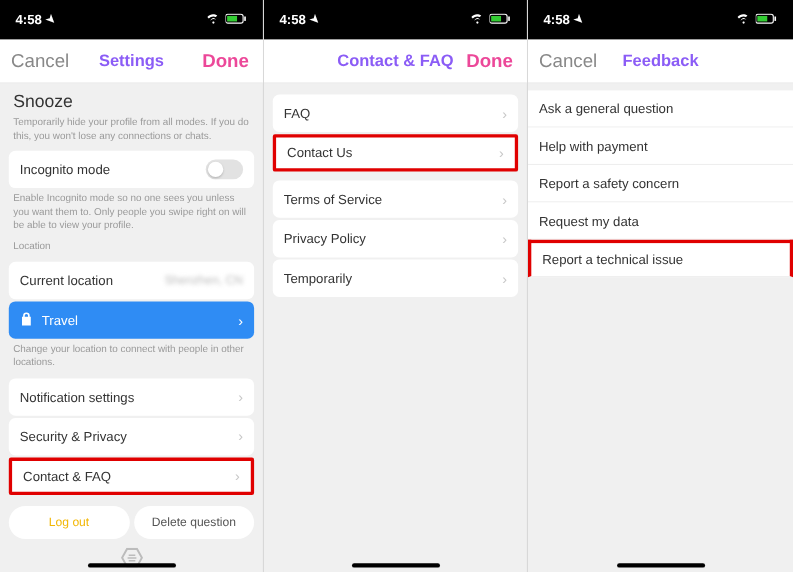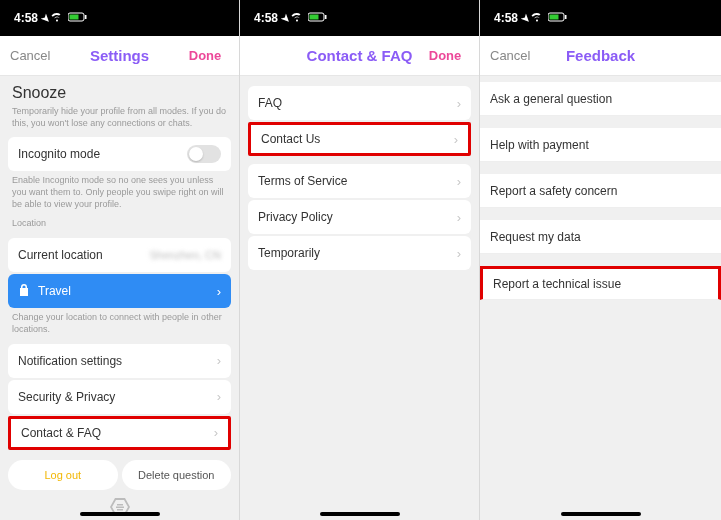--- a/index.html
+++ b/index.html
@@ -1,25 +1,25 @@
 <!DOCTYPE html>
 <html><head>
 <meta charset="utf-8">
 <style>
   * { box-sizing: border-box; margin: 0; padding: 0; font-family: -apple-system, BlinkMacSystemFont, "Helvetica Neue", sans-serif; }
   body { background: #fff; width: 721px; height: 520px; overflow: hidden; }
   .screens { display: flex; width: 721px; height: 520px; }
   .screen { width: 240px; height: 520px; background: #f0f0f0; position: relative; display: flex; flex-direction: column; border-right: 1px solid #d8d8d8; }
   .screen:last-child { border-right: none; width: 241px; }
-  .status-bar { height: 36px; background: #000; color: #fff; display: flex; align-items: center; padding: 0 14px; font-size: 12px; font-weight: 600; }
+  .status-bar { height: 36px; background: #000; color: #fff; display: flex; align-items: center; justify-content: space-between; padding: 0 14px; font-size: 12px; font-weight: 600; }
   .status-left { display: flex; align-items: center; gap: 4px; }
   .status-right { display: flex; align-items: center; gap: 4px; }
   .nav-icon { display: inline-block; transform: rotate(45deg); font-size: 10px; }
   .header { height: 40px; background: #fff; display: flex; align-items: center; justify-content: space-between; padding: 0 10px; border-bottom: 1px solid #e6e6e6; }
-  .header-left, .header-right { width: 48px; font-size: 13px; }
+  .header-left, .header-right { width: 48px; font-size: 17px; }
   .header-left { color: #888; text-align: left; }
   .header-right { color: #ec4899; font-weight: 700; text-align: center; }
   .header-title { font-size: 15px; font-weight: 600; color: #8b5cf6; }
   .content { flex: 1; overflow: hidden; padding: 4px 8px 0 8px; }
   .section-label { font-size: 16px; font-weight: 500; color: #333; padding: 4px 4px 2px; }
   .section-desc { font-size: 9px; color: #9a9a9a; line-height: 1.3; padding: 2px 4px 8px; }
   .row { background: #fff; border-radius: 6px; height: 34px; display: flex; align-items: center; justify-content: space-between; padding: 0 10px; font-size: 12px; color: #333; margin-bottom: 2px; position: relative; }
   .row-group { margin-bottom: 8px; }
   .row .chev { color: #c8c8c8; font-size: 13px; }
   .row-blue { background: #2f8cf4; color: #fff; }
@@ -31,21 +31,21 @@
   .blurred { filter: blur(2px); color: #bbb; font-size: 11px; }
   .btn-row { display: flex; gap: 4px; margin: 10px 0 8px; }
   .btn { flex: 1; height: 30px; border-radius: 15px; background: #fff; display: flex; align-items: center; justify-content: center; font-size: 11px; font-weight: 500; }
   .btn-logout { color: #f2b705; }
   .btn-delete { color: #555; }
   .brand { text-align: center; color: #a8a8a8; margin-top: 6px; }
   .brand-logo svg { display: block; margin: 0 auto; }
   .brand-name { font-size: 12px; margin-top: 2px; }
   .highlight { border: 3px solid #e00000; border-radius: 2px; }
   .home-ind { position: absolute; bottom: 4px; left: 50%; transform: translateX(-50%); width: 80px; height: 4px; background: #000; border-radius: 2px; }
-  .screen3-list .row { border-radius: 0; margin-bottom: 12px; border-bottom: 1px solid #eee; }
+  .screen3-list .row { border-radius: 0; margin-bottom: 0; border-bottom: 1px solid #eee; }
   .screen3-list { margin-top: 6px; }
 </style>
 </head>
 <body>
 
 <div class="screens">
 
   <div class="screen">
     <div class="status-bar">
       <div class="status-left">

